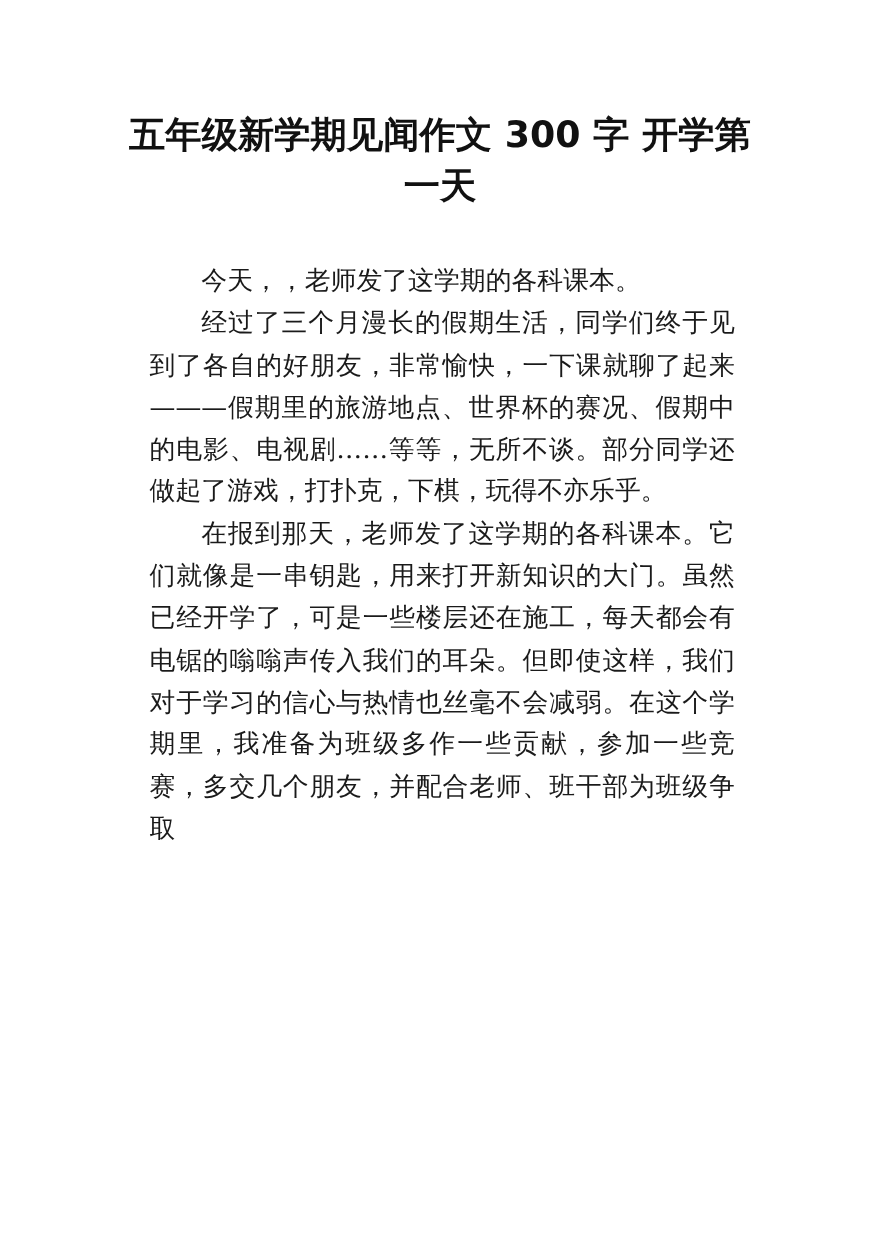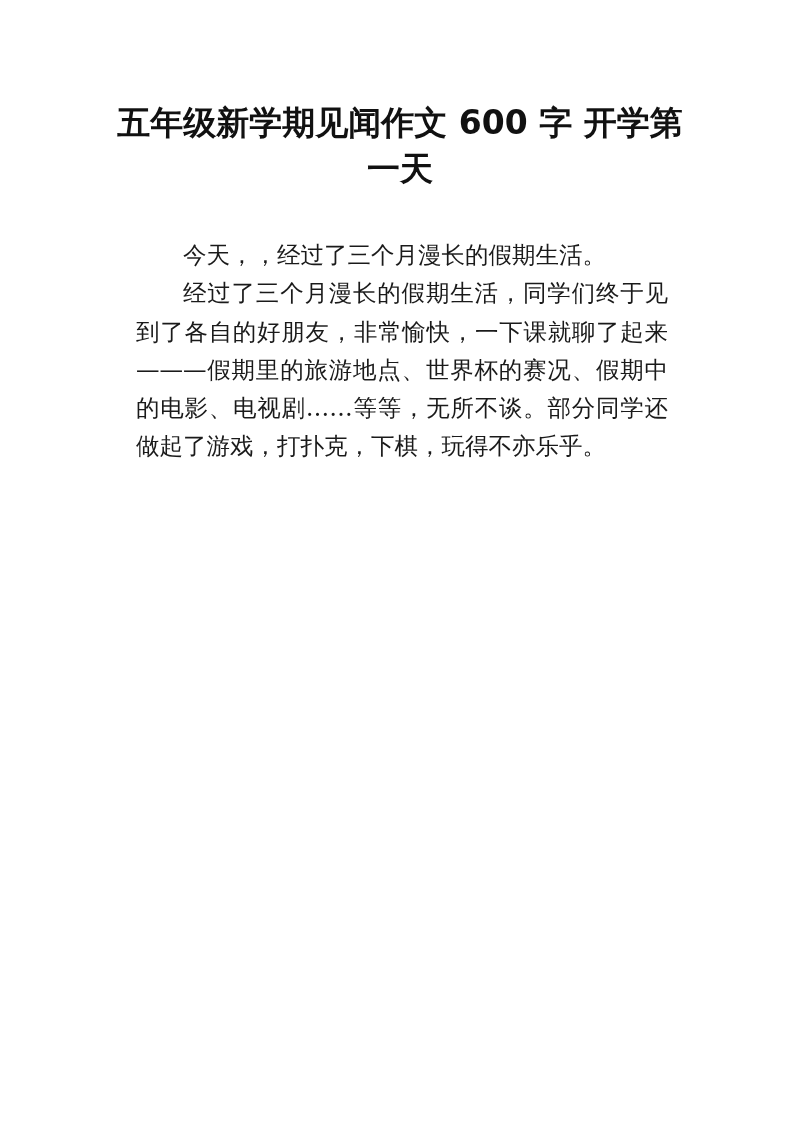--- a/index.html
+++ b/index.html
@@ -18,18 +18,19 @@
       font-size: 23.5px; line-height: 38.3px;
       color: #1a1a1a;
       text-align: justify;
     }
     .body p { margin: 0; text-indent: 47px; }
   </style>
 </head>
 <body>
 
 <div class="page">
-  <div class="title">五年级新学期见闻作文 600 字  开学第一天</div>
+  <div class="title">五年级新学期见闻作文 300 字  开学第一天</div>
   <div class="body">
-    <p>今天，，经过了三个月漫长的假期生活。</p>
+    <p>今天，，老师发了这学期的各科课本。</p>
     <p>经过了三个月漫长的假期生活，同学们终于见到了各自的好朋友，非常愉快，一下课就聊了起来———假期里的旅游地点、世界杯的赛况、假期中的电影、电视剧……等等，无所不谈。部分同学还做起了游戏，打扑克，下棋，玩得不亦乐乎。</p>
+    <p>在报到那天，老师发了这学期的各科课本。它们就像是一串钥匙，用来打开新知识的大门。虽然已经开学了，可是一些楼层还在施工，每天都会有电锯的嗡嗡声传入我们的耳朵。但即使这样，我们对于学习的信心与热情也丝毫不会减弱。在这个学期里，我准备为班级多作一些贡献，参加一些竞赛，多交几个朋友，并配合老师、班干部为班级争取</p>
   </div>
 </div>
 
 </body></html>

